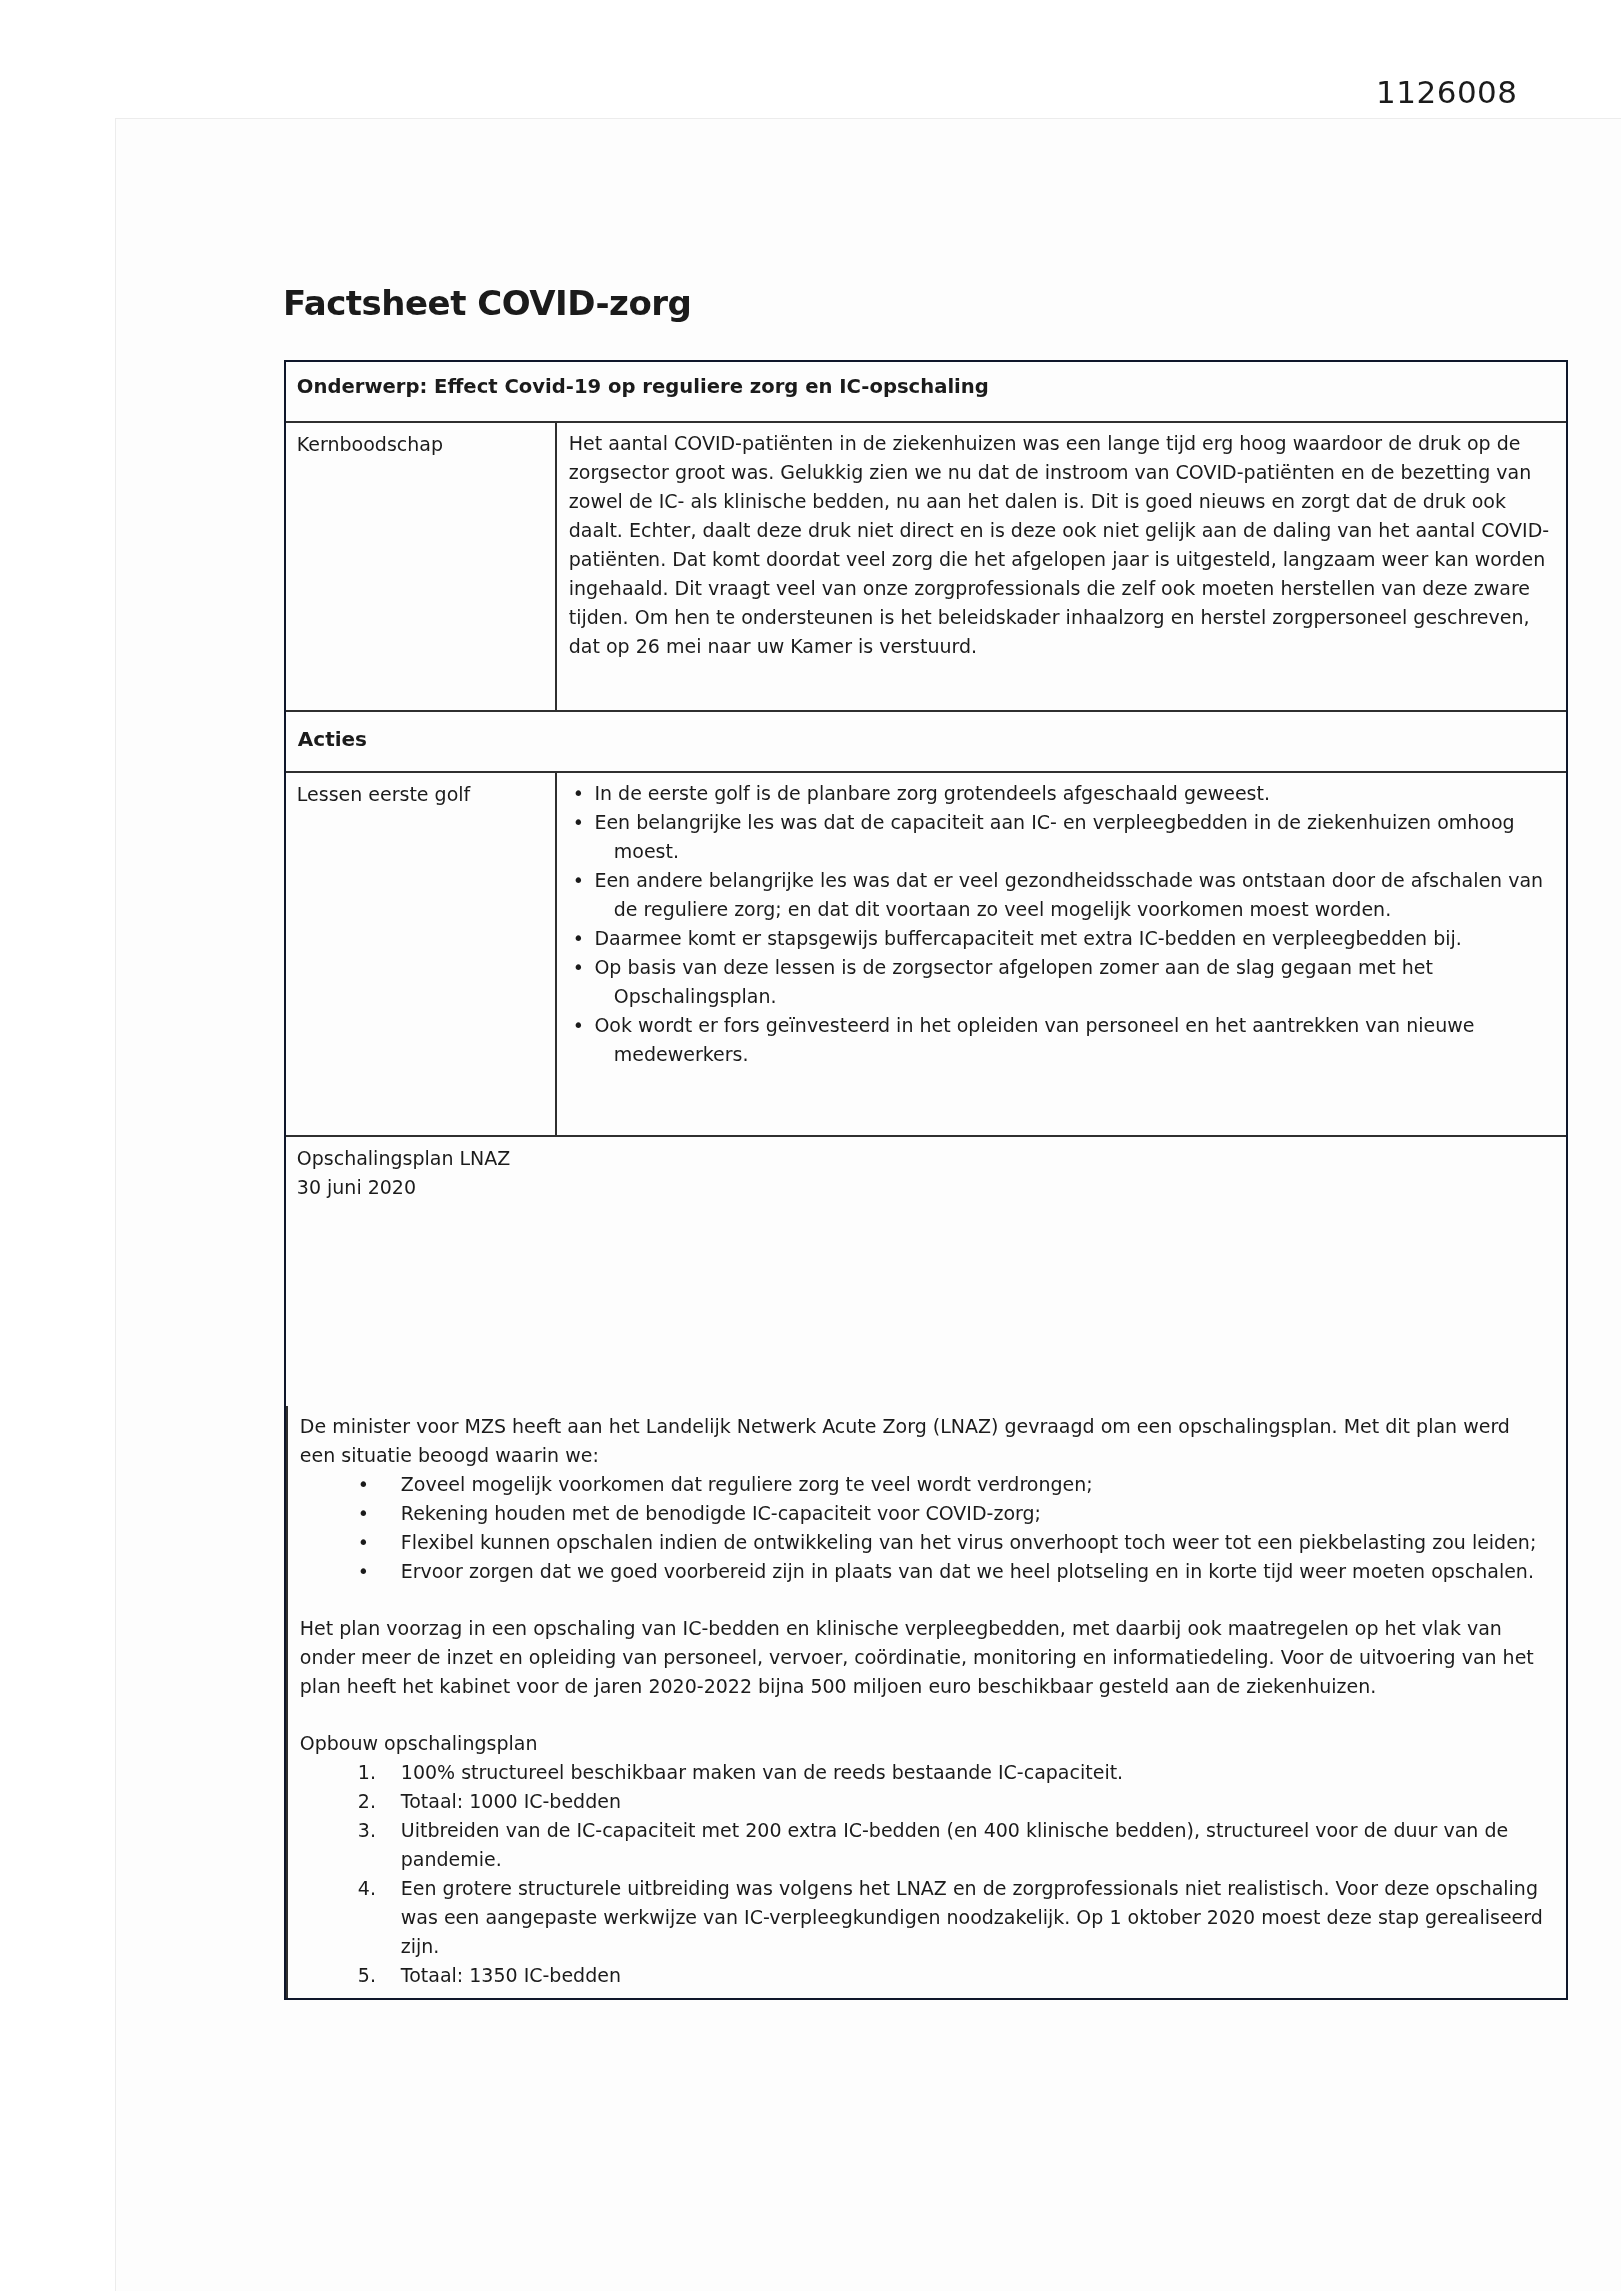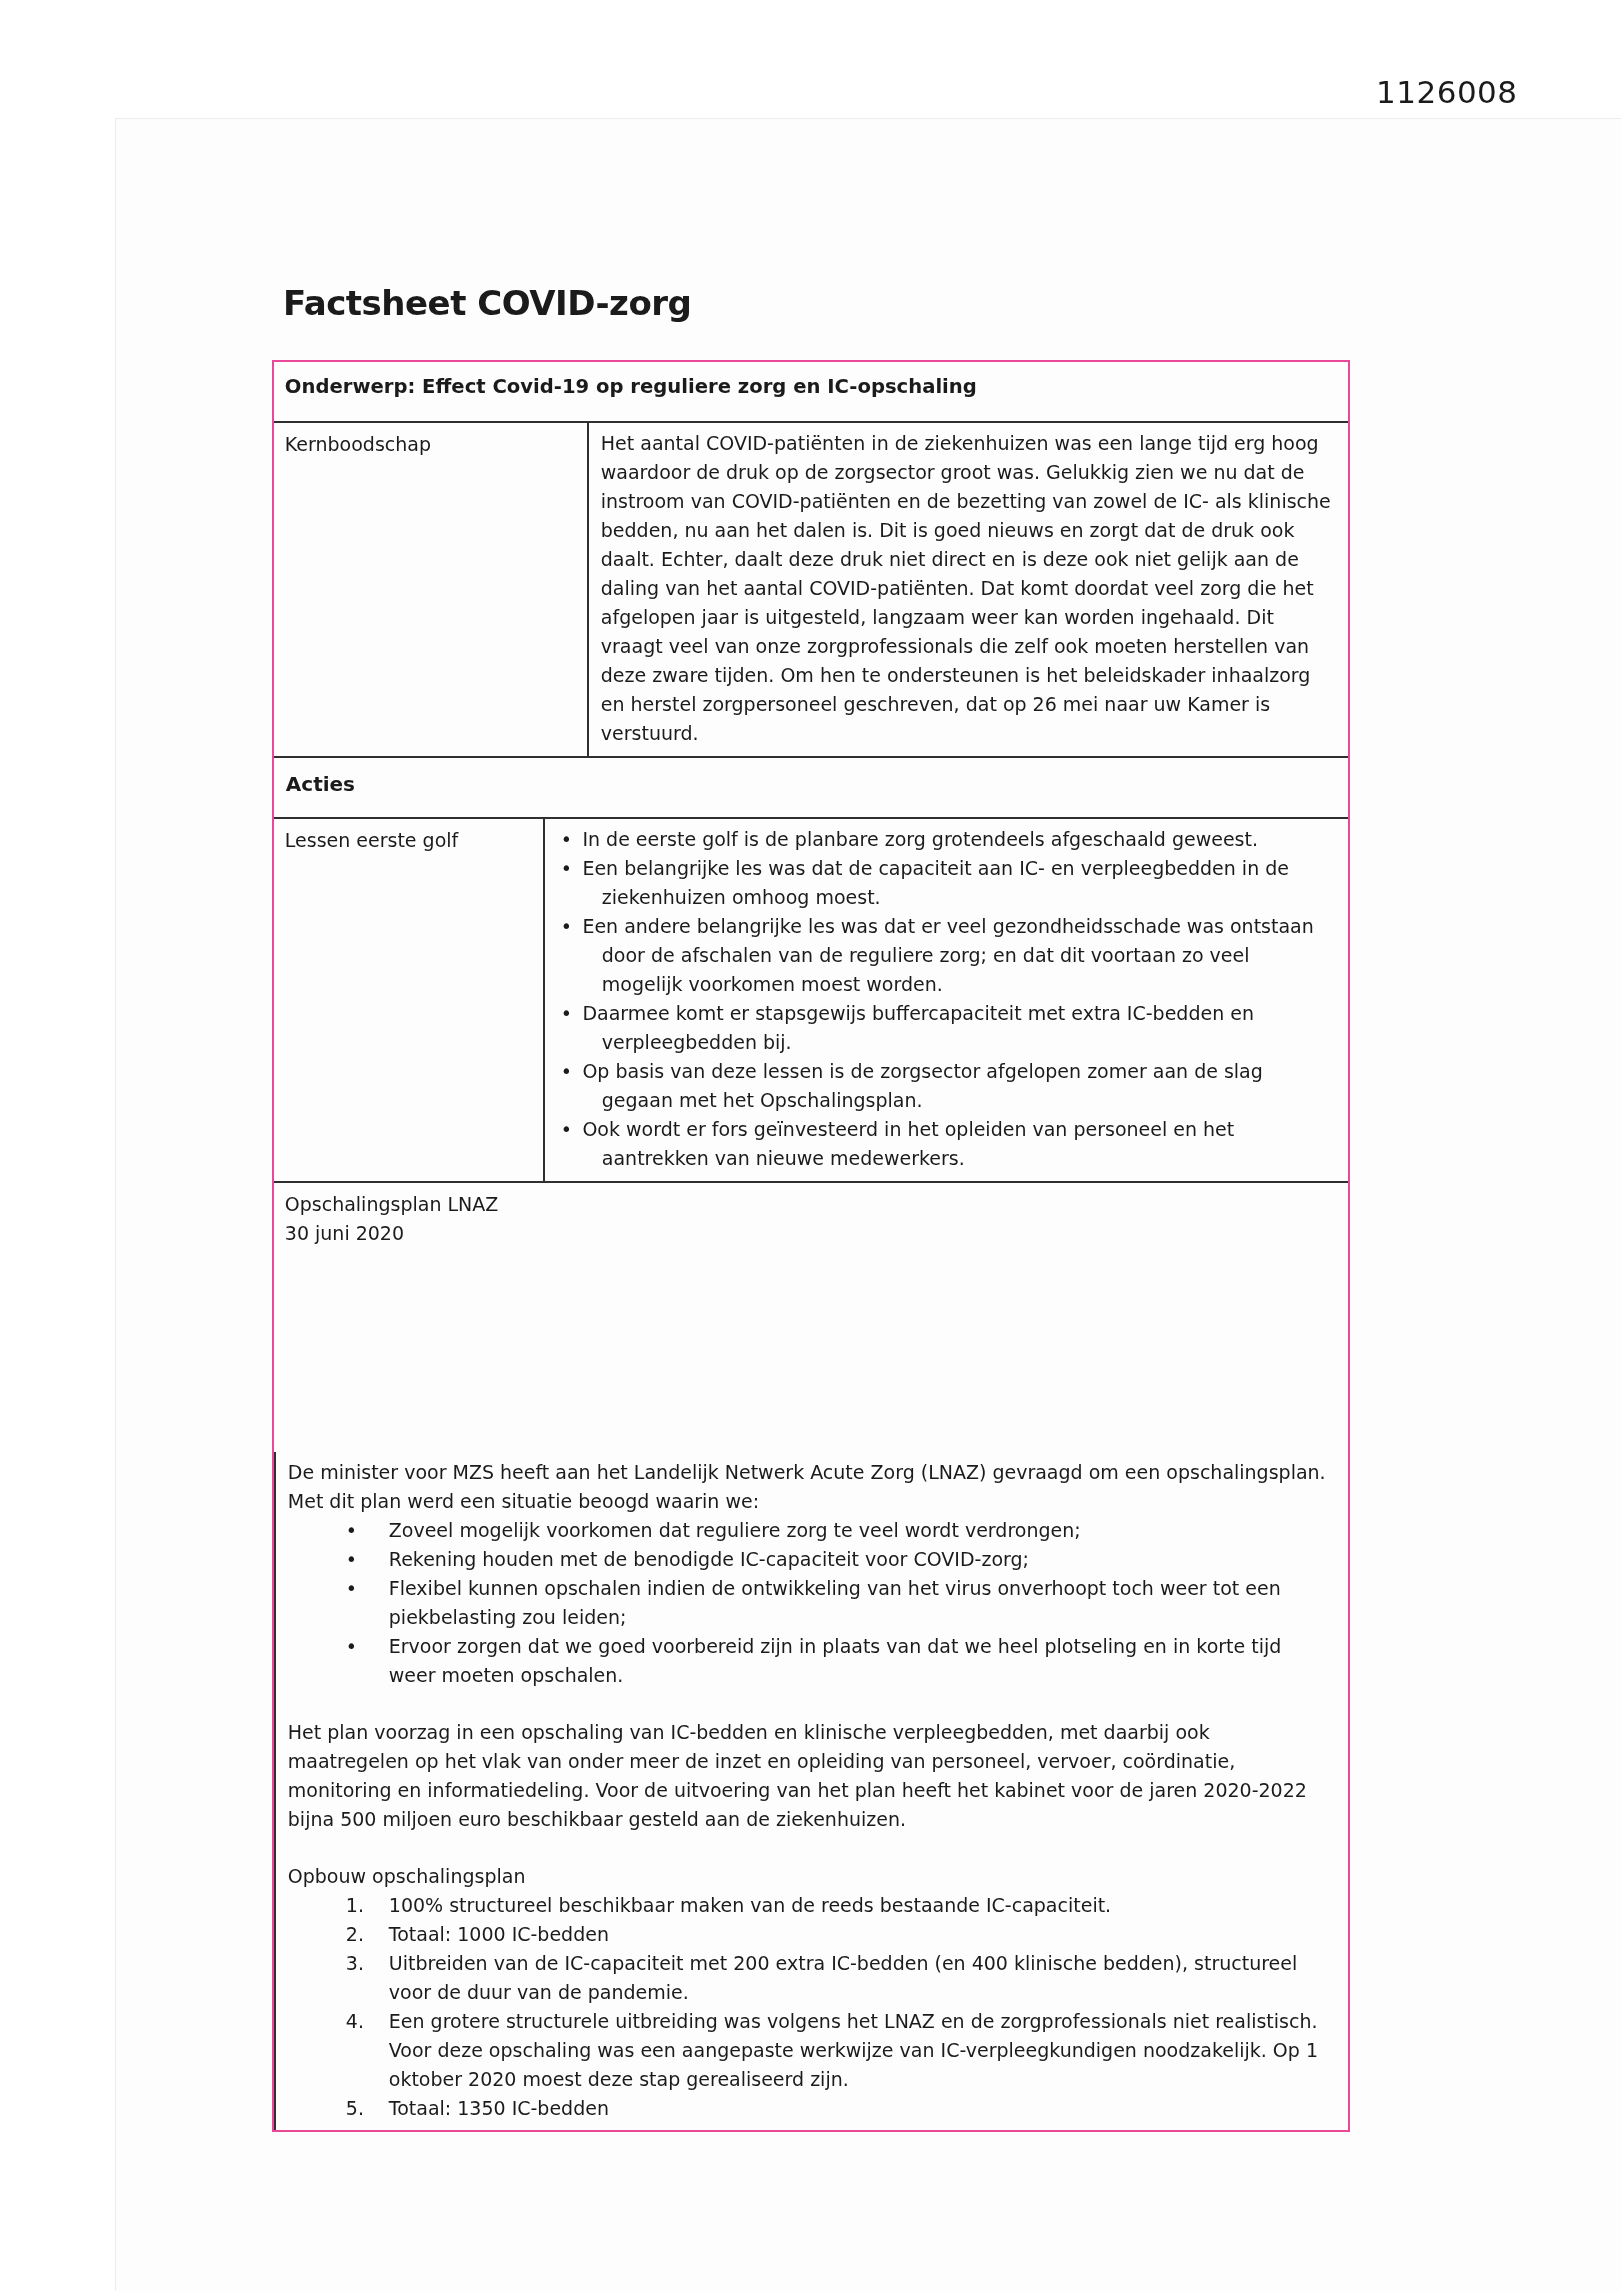--- a/index.html
+++ b/index.html
@@ -19,32 +19,32 @@
   }
   .doc-number {
     position:absolute; left:1376px; top:74px;
     font-size:31px; letter-spacing:0.5px;
   }
   .doc-title {
     position:absolute; left:283px; top:283px;
     font-size:34px; font-weight:bold; letter-spacing:-0.5px;
   }
   .fact-table {
-    position:absolute; left:272px; top:360px; width:1078px;
-    border:2px solid #ec4899;
+    position:absolute; left:284px; top:360px; width:1284px;
+    border:2px solid #0f172a;
     box-sizing:border-box;
     font-size:19px; line-height:29px;
     background:transparent;
   }
   .trow { display:flex; border-top:2px solid #2f2f2f; box-sizing:border-box; }
   .trow.first { border-top:none; }
   .fullcell { box-sizing:border-box; width:100%; }
   .row-header { min-height:59px; padding:9.8px 15.7px 7.8px 10.8px; font-weight:bold; font-size:19.6px; }
   .row-acties { min-height:59px; padding:12.7px 15.7px 7.8px 11.8px; font-weight:bold; font-size:20px; }
-  .row-kern  { min-height:289px;gap:44px; }
+  .row-kern  { min-height:289px; }
   .row-lessen{ min-height:364px; }
   .row-ops   { min-height:765px;flex-direction:column; }
   .cell-label {
     flex:0 0 269px; box-sizing:border-box;
     padding:6.9px 9.8px 6.9px 10.8px;
   }
   .cell-content {
     flex:1 1 auto; box-sizing:border-box;
     border-left:2px solid #2f2f2f;
     padding:5.9px 15.7px 7.8px 11.8px;

